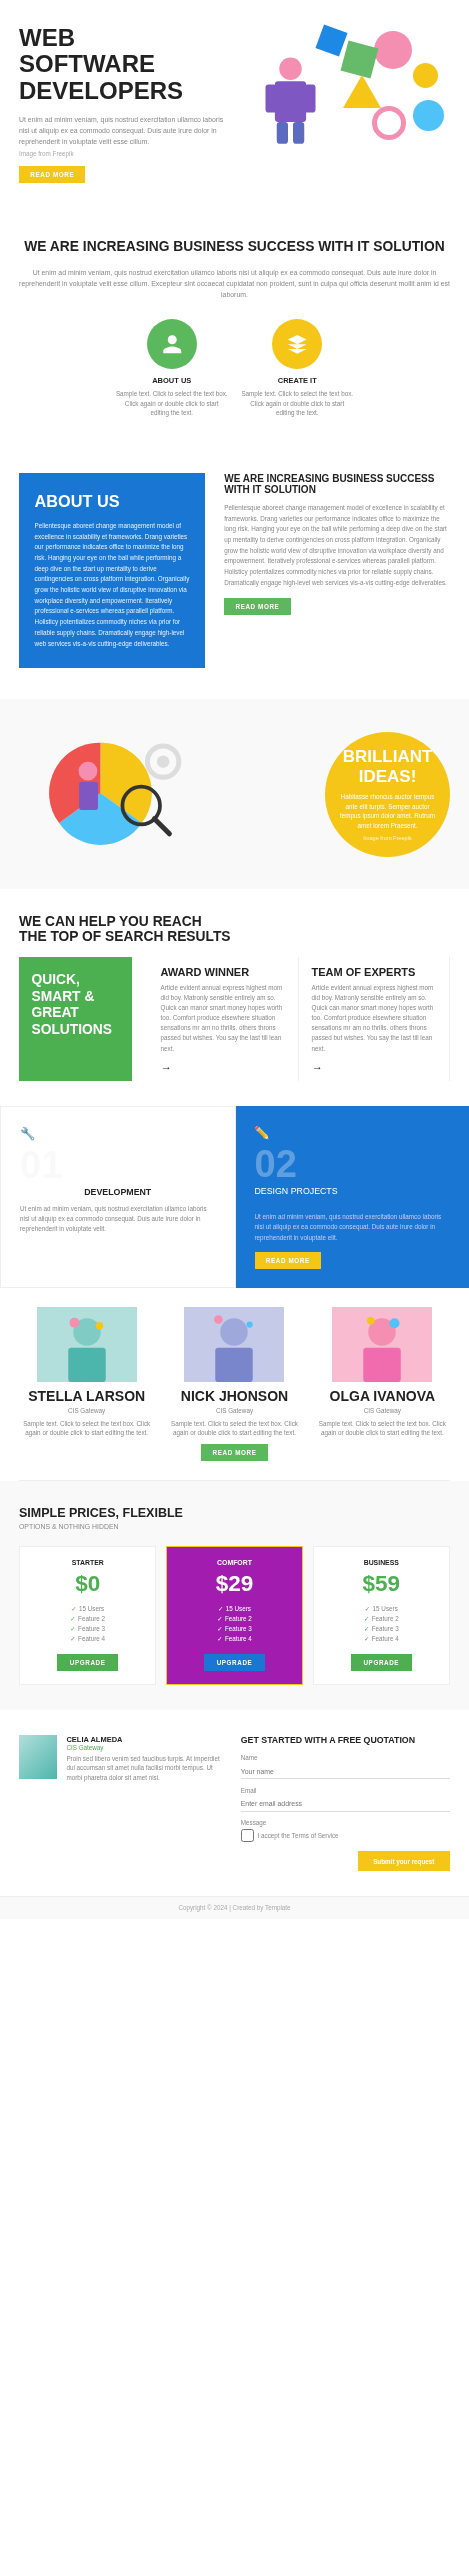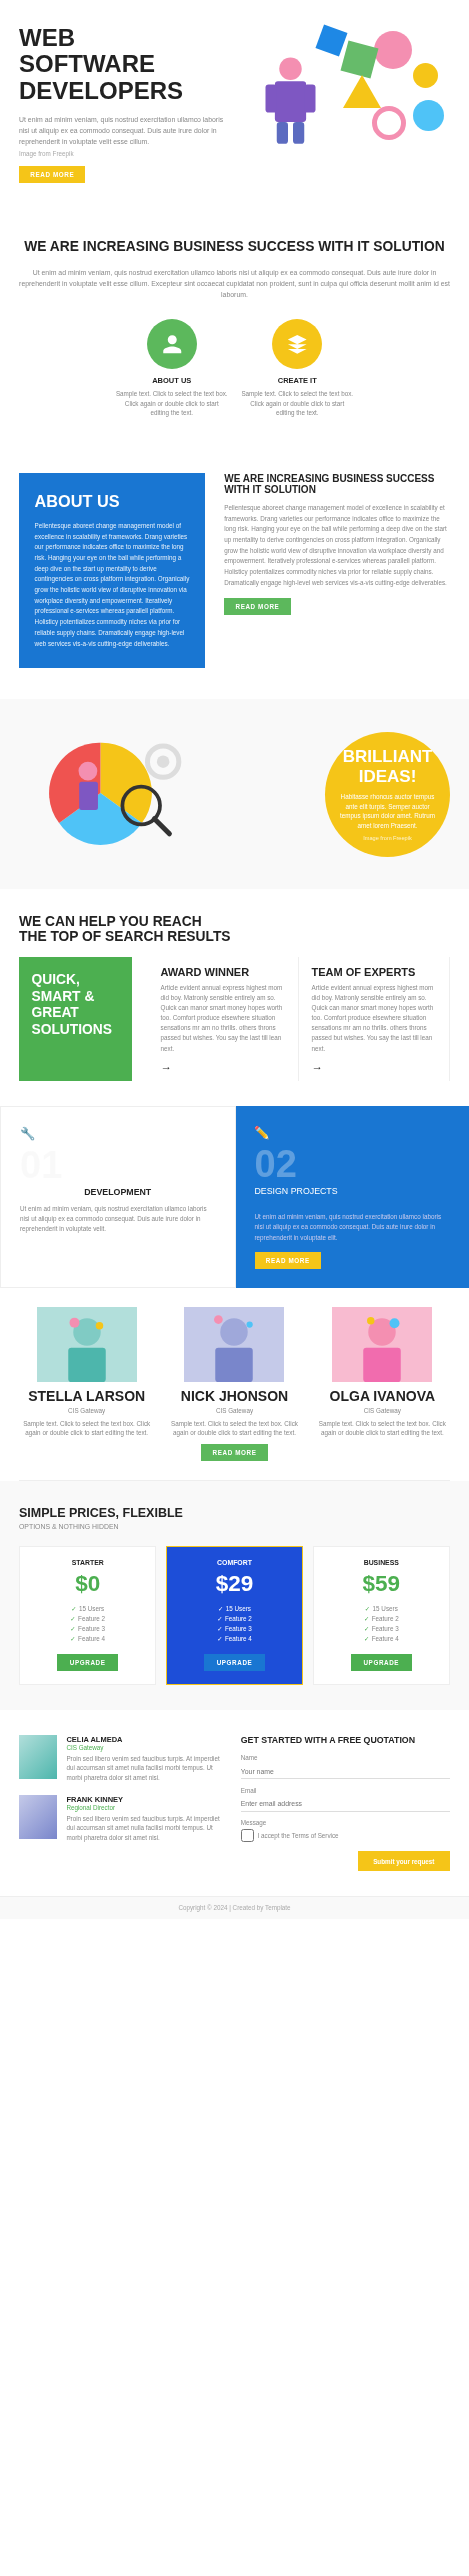--- a/index.html
+++ b/index.html
@@ -198,21 +198,21 @@
     .pricing-subtitle { font-size: 6.9px; color: #888; margin-bottom: 15.6px; }
     .pricing-row { display: flex; gap: 9.4px; justify-content: center; }
     .pricing-card {
       flex: 1;
       background: #fff;
       border: 1.3px solid #eee;
       text-align: center;
       padding: 12.5px 6.3px;
     }
     .pricing-card.featured {
-      background: #1d4ed8;
+      background: #a21caf;
       border-color: #f5c518;
     }
     .pricing-plan { font-size: 6.9px; font-weight: bold; color: #222; text-transform: uppercase; margin-bottom: 5px; }
     .pricing-plan-featured { font-size: 6.9px; font-weight: bold; color: #fff; text-transform: uppercase; margin-bottom: 5px; }
     .pricing-price { font-size: 22.5px; font-weight: 900; color: #4caf50; margin-bottom: 7.5px; }
     .pricing-price-featured { font-size: 22.5px; font-weight: 900; color: #fff; margin-bottom: 7.5px; }
     .feature-item { font-size: 6.3px; color: #888; margin-bottom: 3.1px; }
     .feature-item-featured { font-size: 6.3px; color: #fff; margin-bottom: 3.1px; }
     .btn-upgrade {
       margin-top: 9.4px;
@@ -530,28 +530,20 @@
 <section class="quotation-section">
   <div class="quotation-left">
     <div class="person-row">
       <div class="person-img" style="background:linear-gradient(135deg,#b2dfdb,#4db6ac);"></div>
       <div>
         <div class="person-name">CELIA ALMEDA</div>
         <div class="person-role">CIS Gateway</div>
         <p class="person-text">Proin sed libero venim sed faucibus turpis. At imperdiet dui accumsan sit amet nulla facilisi morbi tempus. Ut morbi pharetra dolor sit amet nisi.</p>
       </div>
     </div>
-    <div class="person-row">
-      <div class="person-img" style="background:linear-gradient(135deg,#c5cae9,#7986cb);"></div>
-      <div>
-        <div class="person-name">FRANK KINNEY</div>
-        <div class="person-role">Regional Director</div>
-        <p class="person-text">Proin sed libero venim sed faucibus turpis. At imperdiet dui accumsan sit amet nulla facilisi morbi tempus. Ut morbi pharetra dolor sit amet nisi.</p>
-      </div>
-    </div>
   </div>
   <div class="quotation-right">
     <h3 class="quotation-title">GET STARTED WITH A FREE QUOTATION</h3>
     <label class="form-label">Name</label>
     <input class="form-input" type="text" placeholder="Your name" style="">
     <label class="form-label">Email</label>
     <input class="form-input" type="email" placeholder="Enter email address" style="">
     <label class="form-label">Message</label>
     <div class="checkbox-row">
       <input type="checkbox" style="">

